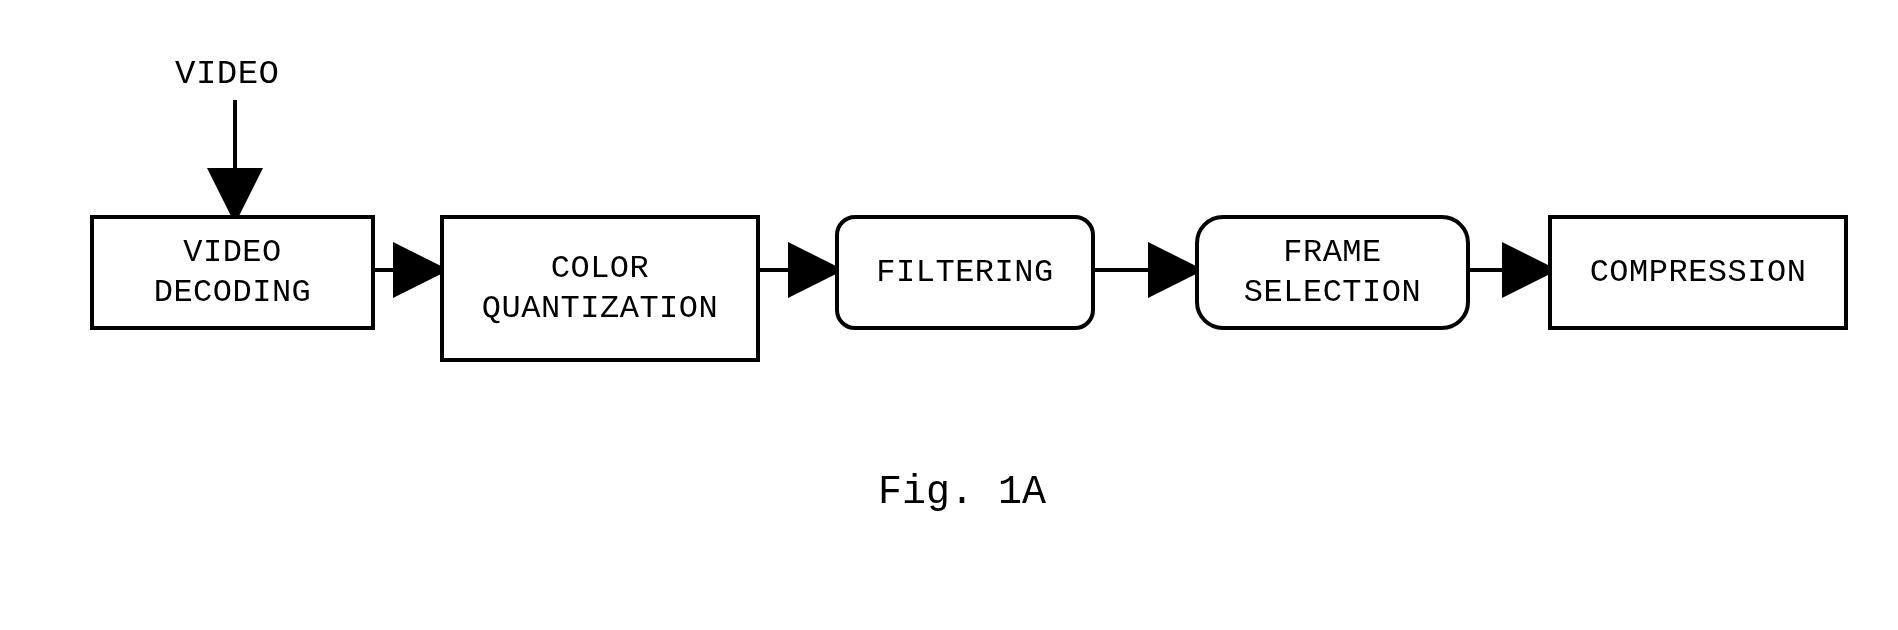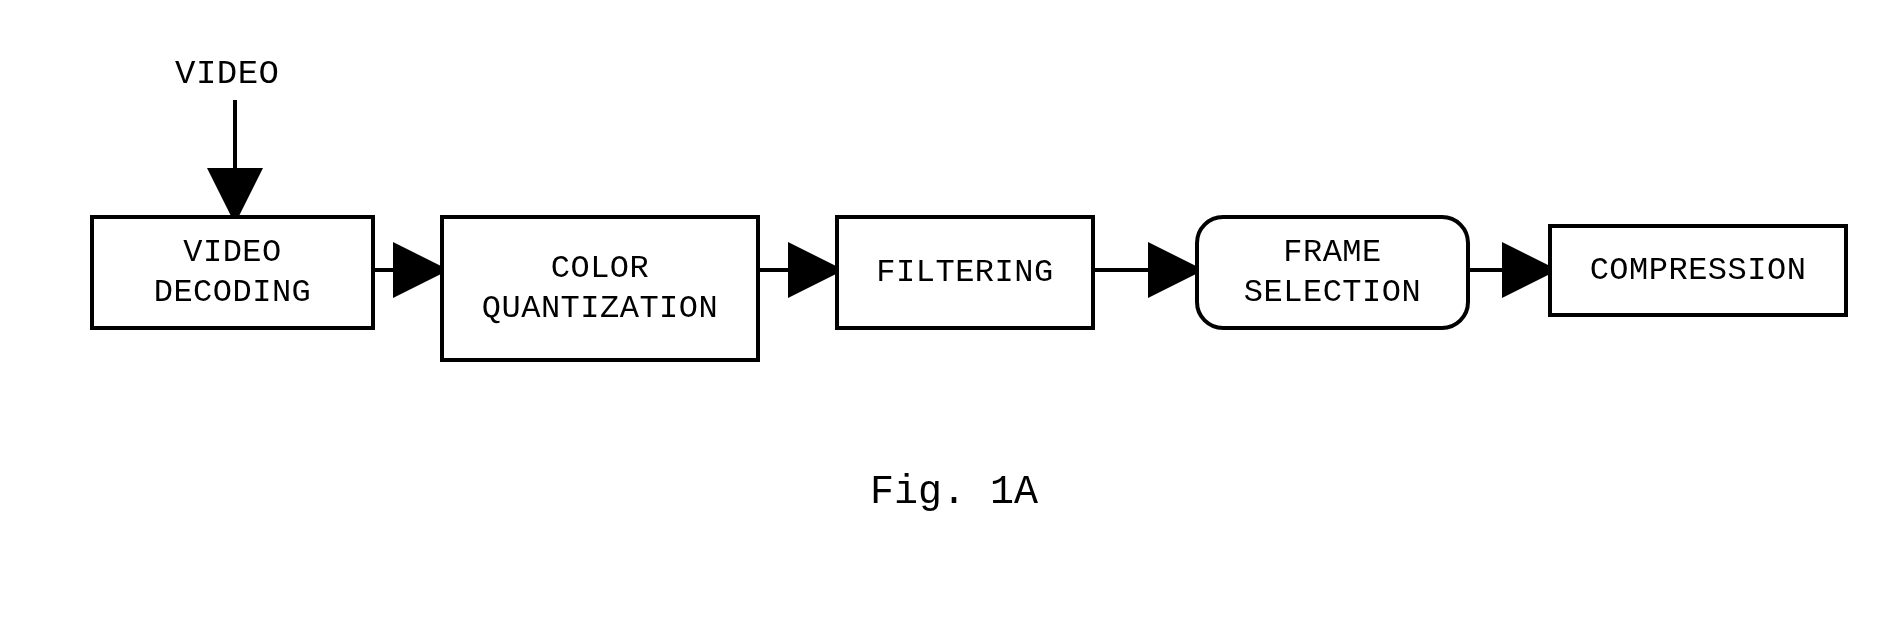--- a/index.html
+++ b/index.html
@@ -32,20 +32,21 @@
     text-align: center;
     font-size: 32px;
     line-height: 1.25;
     letter-spacing: 0.5px;
     box-sizing: border-box;
     padding: 6px 10px;
   }
   .caption {
     position: absolute;
     font-size: 40px;
+    margin-left: 8px;
   }
   svg.arrow {
     position: absolute;
     overflow: visible;
   }
 </style>
 </head>
 <body>
 
 <div class="canvas">
@@ -84,21 +85,21 @@
 
   <svg class="arrow" style="left:760px; top:260px; width:75px; height:20px;">
     <defs>
       <marker id="ah2" markerWidth="14" markerHeight="14" refX="7" refY="7" orient="auto">
         <polygon points="0,0 14,7 0,14" fill="#000"></polygon>
       </marker>
     </defs>
     <line x1="0" y1="10" x2="56" y2="10" stroke="#000" stroke-width="4" marker-end="url(#ah2)"></line>
   </svg>
 
-  <div class="box" style="left:835px; top:215px; width:260px; height:115px;">
+  <div class="box" style="left:835px; top:215px; width:260px; height:115px;border-radius:20px;">
     <span>FILTERING</span>
   </div>
 
   <svg class="arrow" style="left:1095px; top:260px; width:100px; height:20px;">
     <defs>
       <marker id="ah3" markerWidth="14" markerHeight="14" refX="7" refY="7" orient="auto">
         <polygon points="0,0 14,7 0,14" fill="#000"></polygon>
       </marker>
     </defs>
     <line x1="0" y1="10" x2="81" y2="10" stroke="#000" stroke-width="4" marker-end="url(#ah3)"></line>
@@ -111,21 +112,21 @@
 
   <svg class="arrow" style="left:1470px; top:260px; width:78px; height:20px;">
     <defs>
       <marker id="ah4" markerWidth="14" markerHeight="14" refX="7" refY="7" orient="auto">
         <polygon points="0,0 14,7 0,14" fill="#000"></polygon>
       </marker>
     </defs>
     <line x1="0" y1="10" x2="60" y2="10" stroke="#000" stroke-width="4" marker-end="url(#ah4)"></line>
   </svg>
 
-  <div class="box" style="left:1548px; top:224px; width:300px; height:93px;">
+  <div class="box" style="left:1548px; top:215px; width:300px; height:115px;">
     <span>COMPRESSION</span>
   </div>
 
   <div class="caption" style="left:870px; top:470px;">
     <span>Fig. 1A</span>
   </div>
 
 </div>
 
 </body></html>

